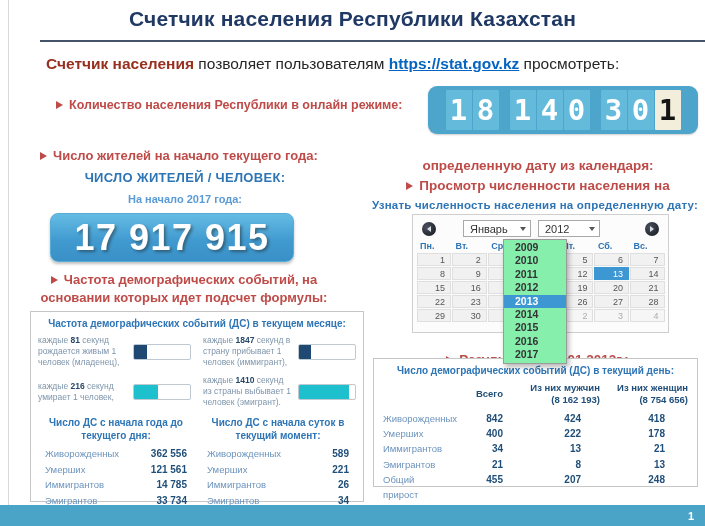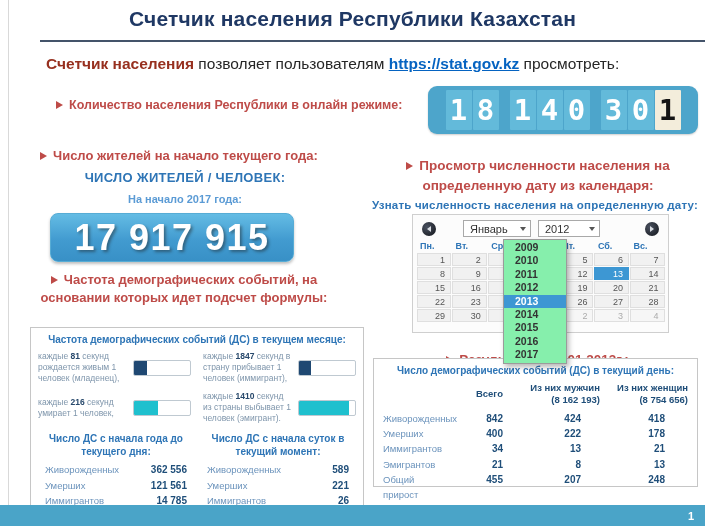--- a/index.html
+++ b/index.html
@@ -48,21 +48,21 @@
     border-radius:8px; background:linear-gradient(180deg,#64BCE4 0%,#429BD0 55%,#3890C6 100%);
     border:1px solid #57ACD5; box-shadow:0 2px 3px rgba(0,0,0,0.25);
     display:flex; align-items:center; justify-content:center; }
   .bigbox span { font-size:36px; font-weight:bold; color:#fff; letter-spacing:1.5px;
     text-shadow:2px 2px 3px rgba(30,30,30,0.45); }
 
   .freq-heading { position:absolute; top:271px; left:8px; width:352px; text-align:center;
     font-size:13px; line-height:1.4; }
 
   
-  .freq-panel { position:absolute; top:327px; left:30px; width:334px; height:191px;
+  .freq-panel { position:absolute; top:311px; left:30px; width:334px; height:191px;
     border:1px solid #C6C6C6; background:#fff; padding:6px 4px 0; }
   .freq-title { font-size:10px; font-weight:bold; color:#2E75B6; text-align:center; margin-bottom:6px; }
   .freq-grid { display:grid; grid-template-columns:1fr 1fr; grid-template-rows:auto auto;
     grid-auto-flow:column; column-gap:12px; row-gap:7px; padding:0 3px; }
   .freq-item { display:flex; align-items:center; gap:5px; }
   .freq-text { flex:1; font-size:8.5px; color:#7E95AB; line-height:1.3; }
   .freq-text b { color:#27486B; }
   .freq-bar { width:58px; height:16px; border:1px solid #BFC9D1; border-radius:2px;
     background:#fff; overflow:hidden; flex:none; }
   .freq-fill { height:100%; }
@@ -252,22 +252,22 @@
           <div class="trow">
             <span class="lbl">Общий прирост</span>
             <span class="val">360</span>
           </div>
         </div>
     </div>
   </div>
 </div>
 
 <div class="cal-heading red">
+  <div>определенную дату из календаря:</div>
   <div><span class="bullet-icon"></span><span>Просмотр численности населения на</span></div>
-  <div>определенную дату из календаря:</div>
 </div>
 <div class="cal-caption">Узнать численность населения на определенную дату:</div>
 
 <div class="cal-panel">
   <div class="cal-controls">
     <div class="nav-btn prev">
         <div class="tri-left"></div>
       </div>
     <div class="cal-select month-select">
         <span>Январь</span>

